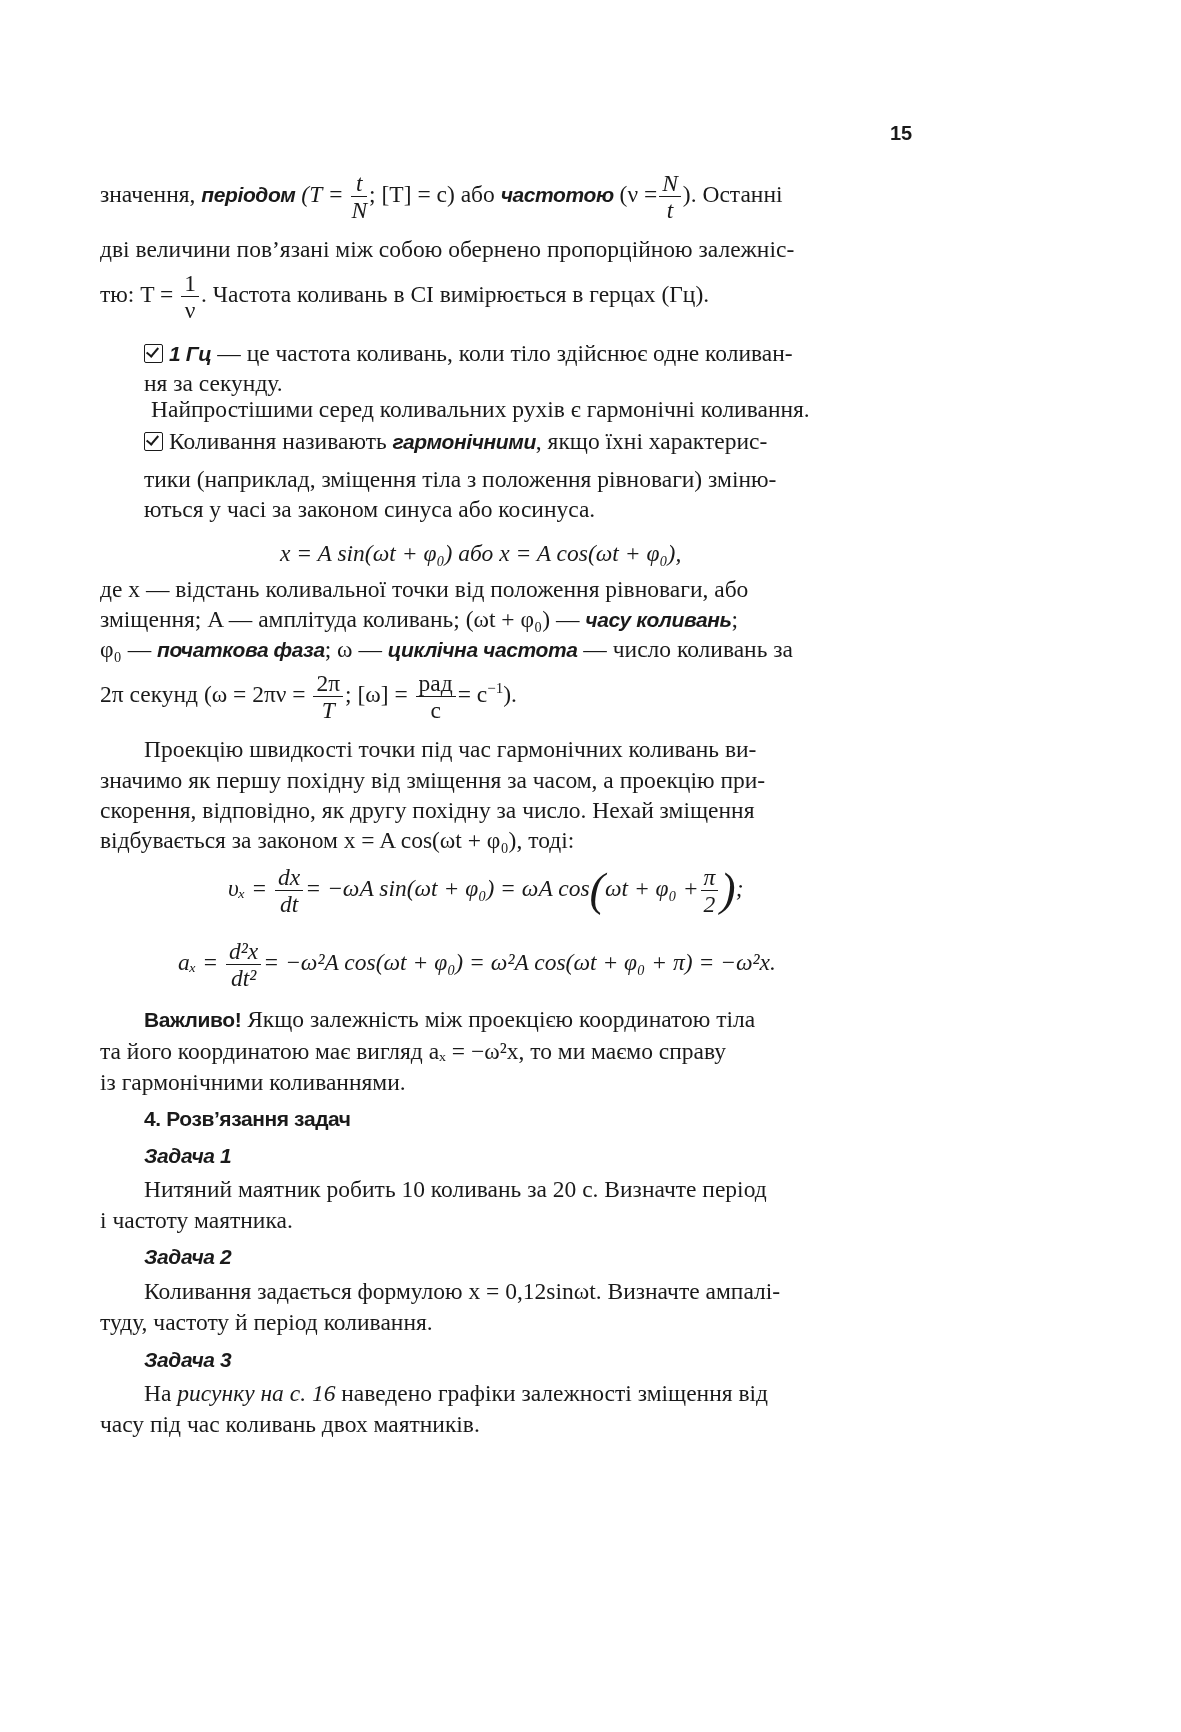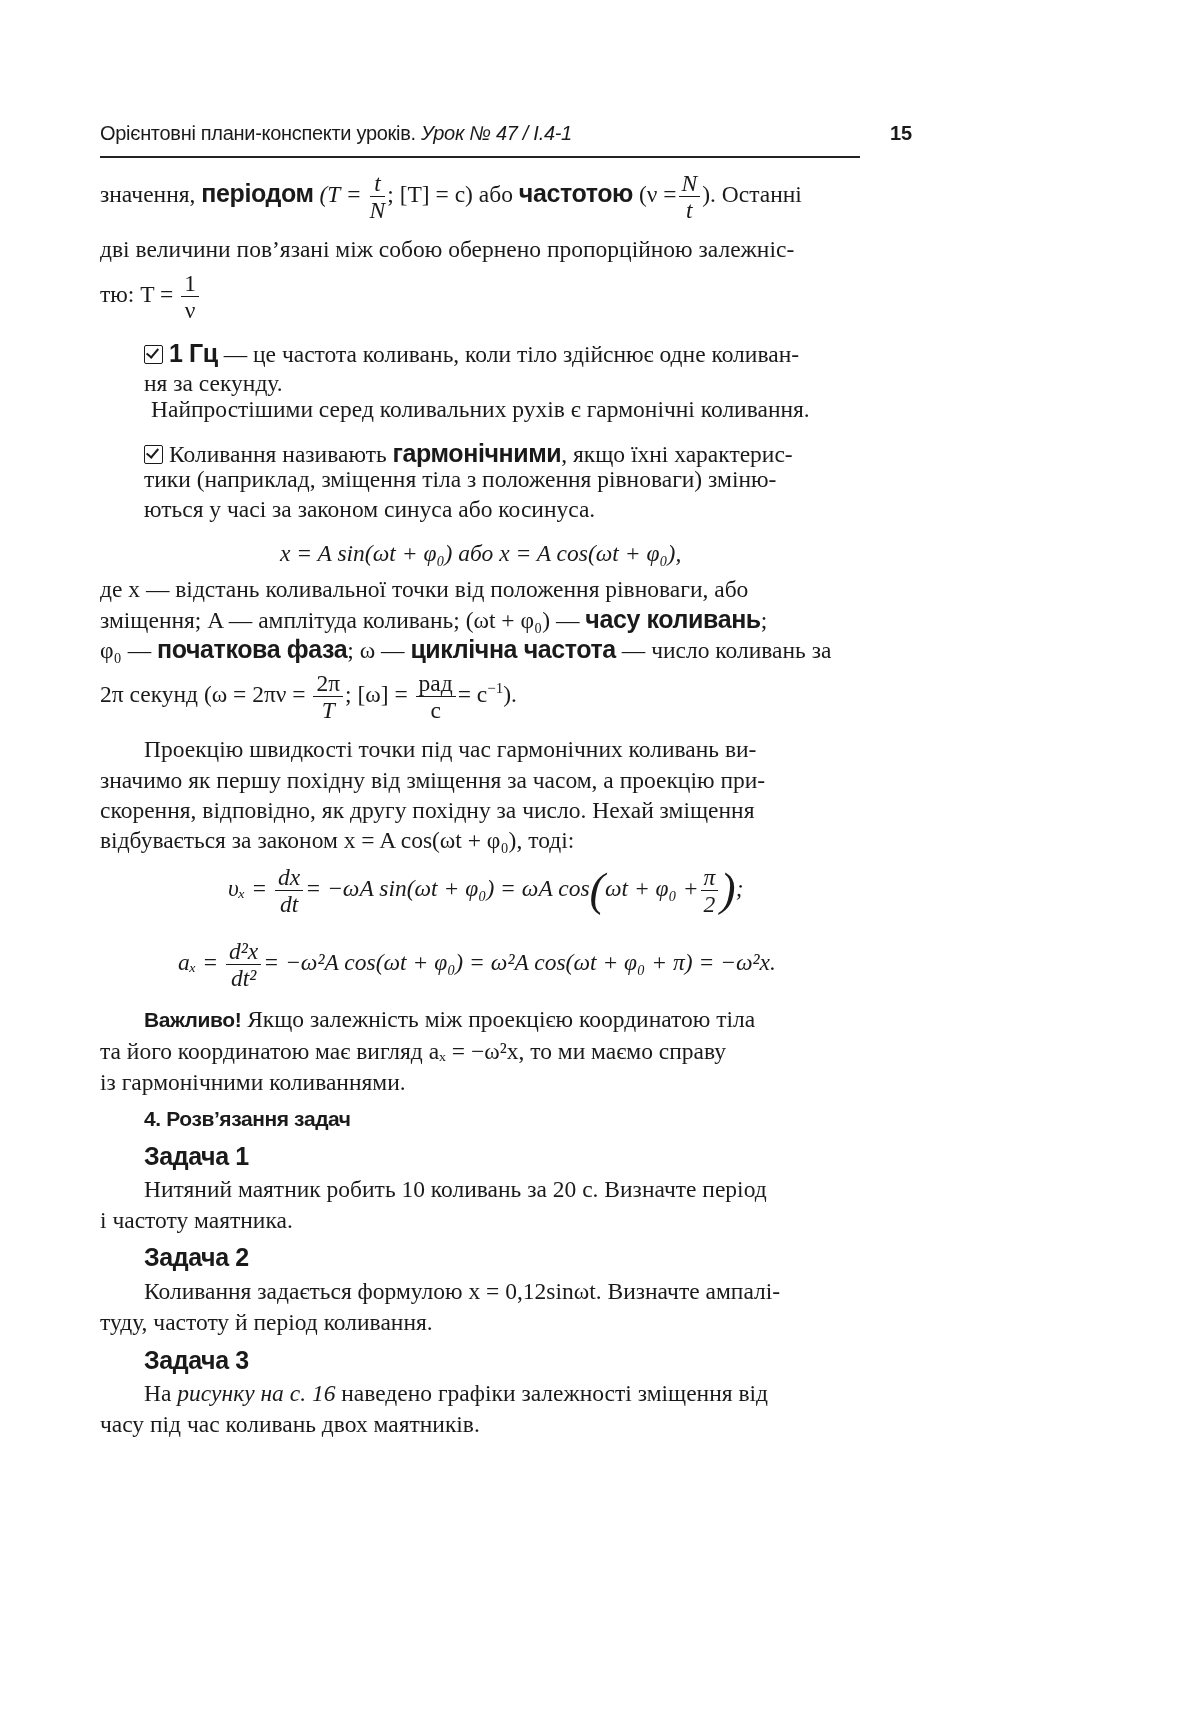--- a/index.html
+++ b/index.html
@@ -5,69 +5,63 @@
   html, body { margin:0; padding:0; background:#ffffff; }
   body { width:1181px; height:1732px; position:relative; overflow:hidden; color:#1a1a1a; }
   .page { position:absolute; left:0; top:0; width:1181px; height:1732px; }
   .header { position:absolute; left:100px; top:118px; width:760px; height:38px; border-bottom:2px solid #222; }
   .header-title { position:absolute; left:0; top:4px; font-family:"Liberation Sans", sans-serif; font-size:20px; letter-spacing:-0.3px; }
   .header-title i { font-style:italic; }
   .page-num { position:absolute; left:890px; top:122px; font-family:"Liberation Sans", sans-serif; font-weight:bold; font-size:20px; }
   .body { position:absolute; left:100px; top:170px; width:812px; font-family:"Liberation Serif", serif; font-size:23.5px; line-height:30.5px; text-align:justify; }
   .line { position:absolute; left:0; width:812px; white-space:nowrap; }
   .ind { left:44px; width:768px; }
-  .b { font-family:"Liberation Sans", sans-serif; font-weight:bold; font-size:25px; letter-spacing:-0.4px; }
+  .b { font-family:"Liberation Sans", sans-serif; font-weight:bold; font-style:italic; font-size:21px; letter-spacing:-0.4px; }
   .bs { font-family:"Liberation Sans", sans-serif; font-weight:bold; font-size:21px; letter-spacing:-0.4px; }
   .m { font-style:italic; }
   .frac { display:inline-block; vertical-align:middle; text-align:center; margin:0 2px; line-height:26px; }
   .frac span { display:block; }
   .frac .num { border-bottom:1.5px solid #1a1a1a; padding:0 3px; }
   .sup { font-size:15px; vertical-align:9px; }
   .check { display:inline-block; width:17px; height:17px; border:1.8px solid #1a1a1a; border-radius:2px; position:relative; vertical-align:-2px; margin-right:6px; }
   .check::after { content:""; position:absolute; left:4px; top:0px; width:5px; height:10px; border-right:2.5px solid #1a1a1a; border-bottom:2.5px solid #1a1a1a; transform:rotate(40deg); }
   .big-paren { font-size:46px; vertical-align:middle; font-weight:200; }
 </style>
 </head>
 <body>
 
 <div class="page">
 
-  <div class="header">
-    <div class="header-title">
-      <span>Орієнтовні плани-конспекти уроків.</span>
-      <i>Урок № 47 / І.4-1</i>
-    </div>
-  </div>
   <div class="page-num">15</div>
 
   <div class="body">
 
     <div class="line" style="top:0px;">
       <span>значення,</span>
       <span class="b">періодом</span>
       <span class="m">(T =</span>
       <span class="frac m"><span class="num">t</span><span>N</span></span><span>; [T] = с) або</span>
       <span class="b">частотою</span>
       <span>(ν =</span><span class="frac m"><span class="num">N</span><span>t</span></span><span>). Останні</span>
     </div>
     <div class="line" style="top:64px;">дві величини пов’язані між собою обернено пропорційною залежніс-</div>
     <div class="line" style="top:100px;">
       <span>тю: T =</span>
-      <span class="frac"><span class="num">1</span><span>ν</span></span>
+      <span class="frac"><span class="num">1</span><span>ν</span></span><span>. Частота коливань в СІ вимірюється в герцах (Гц).</span>
     </div>
 
     <div class="line ind" style="top:168px;">
       <span class="check"></span><span class="b">1 Гц</span>
       <span>— це частота коливань, коли тіло здійснює одне коливан-</span>
     </div>
     <div class="line ind" style="top:198px;">ня за секунду.</div>
 
     <div class="line ind" style="top:224px;margin-left:7px;">Найпростішими серед коливальних рухів є гармонічні коливання.</div>
 
-    <div class="line ind" style="top:268px;">
+    <div class="line ind" style="top:256px;">
       <span class="check"></span><span>Коливання називають</span>
       <span class="b">гармонічними</span><span>, якщо їхні характерис-</span>
     </div>
     <div class="line ind" style="top:294px;">тики (наприклад, зміщення тіла з положення рівноваги) зміню-</div>
     <div class="line ind" style="top:324px;">ються у часі за законом синуса або косинуса.</div>
 
     <div class="line m" style="top:368px; left:180px; width:600px;">x = A sin(ωt + φ₀)  або  x = A cos(ωt + φ₀),</div>
 
     <div class="line" style="top:404px;">де x — відстань коливальної точки від положення рівноваги, або</div>
     <div class="line" style="top:434px;">

